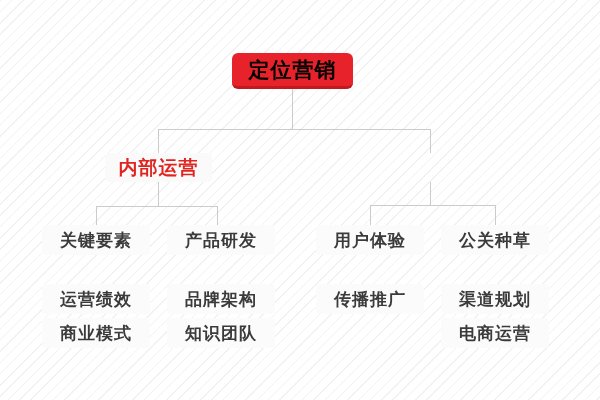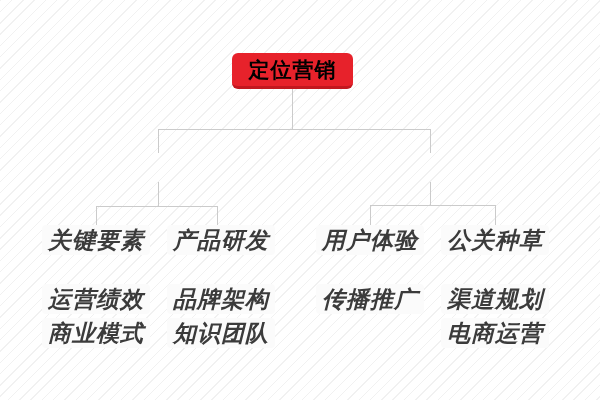--- a/index.html
+++ b/index.html
@@ -46,22 +46,21 @@
     color: #e02521;
     font-size: 19px;
   }
   .branch-internal { left: 105px; }
   .branch-external { left: 377px; }
   .leaf-node {
     width: 108px; height: 30px;
     background: #fbfbfb;
     border-radius: 4px;
     color: #3b3b3b;
-    font-size: 23px;
-    font-style: italic;
+    font-size: 17px;
   }
   
   .colA { left: 42px;  }
   .colB { left: 167px; }
   .colC { left: 316px; }
   .colD { left: 441px; }
   .row1 { top: 225px; }
   .row2 { top: 284px; }
   .row3 { top: 318px; }
   .line {
@@ -97,20 +96,21 @@
   <div class="line l-in-h"></div>
   <div class="line l-in-d1"></div>
   <div class="line l-in-d2"></div>
   <div class="line l-ex-v"></div>
   <div class="line l-ex-h"></div>
   <div class="line l-ex-d1"></div>
   <div class="line l-ex-d2"></div>
 
   <div class="node root-node">定位营销</div>
 
+  <div class="node branch-node branch-internal">内部运营</div>
 
   <div class="node leaf-node colA row1">关键要素</div>
   <div class="node leaf-node colB row1">产品研发</div>
   <div class="node leaf-node colA row2">运营绩效</div>
   <div class="node leaf-node colA row3">商业模式</div>
   <div class="node leaf-node colB row2">品牌架构</div>
   <div class="node leaf-node colB row3">知识团队</div>
 
   <div class="node leaf-node colC row1">用户体验</div>
   <div class="node leaf-node colD row1">公关种草</div>

